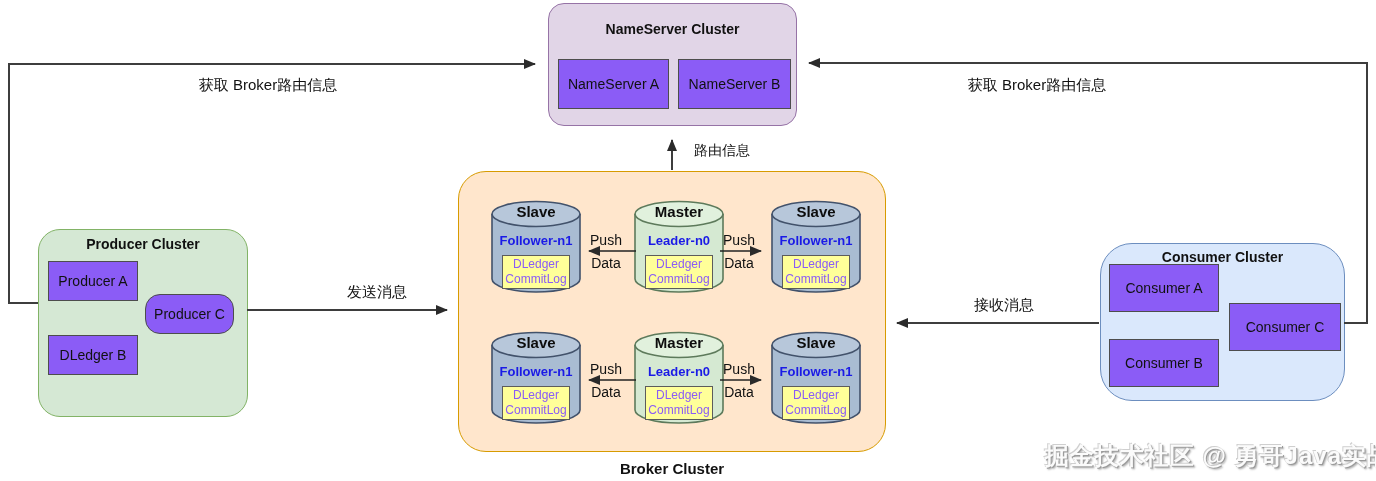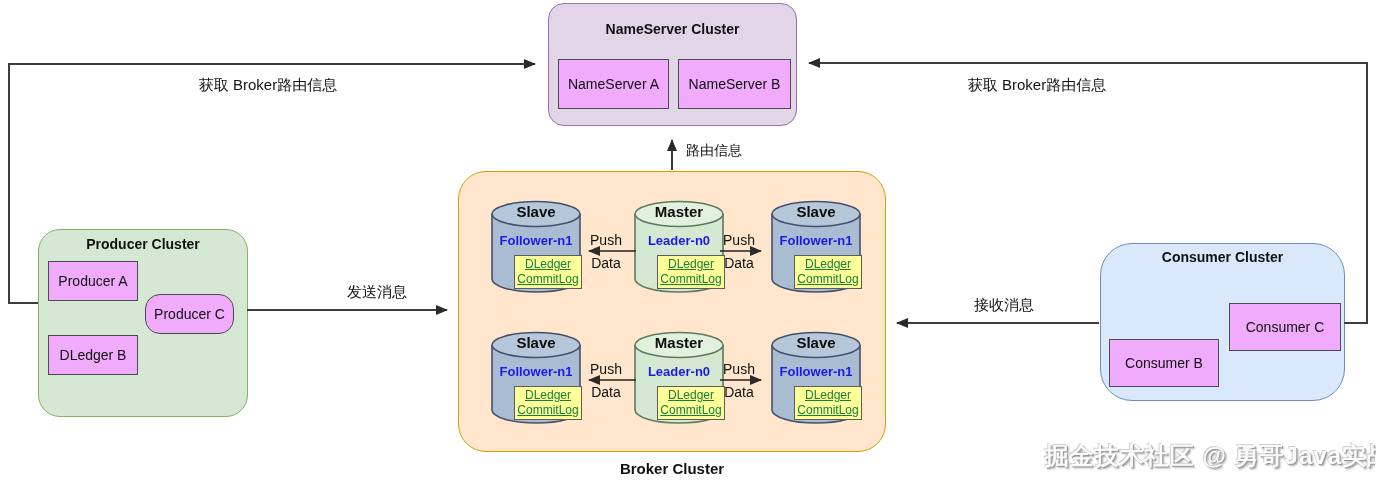--- a/index.html
+++ b/index.html
@@ -1,44 +1,44 @@
 <!DOCTYPE html>
 <html><head>
 <meta charset="utf-8">
 <style>
   html,body{margin:0;padding:0;background:#fff;}
   #stage{position:relative;width:1376px;height:481px;background:#ffffff;overflow:hidden;
          font-family:"Liberation Sans","DejaVu Sans",sans-serif;color:#111;padding-left:20px;}
   
   .cluster{position:absolute;box-sizing:border-box;}
   .cluster-title{position:absolute;left:0;right:0;text-align:center;font-weight:bold;font-size:14px;color:#111;}
-  .node-box{position:absolute;box-sizing:border-box;background:#f0abfc;border:1.5px solid #4d4d4d;
+  .node-box{position:absolute;box-sizing:border-box;background:#8b5cf6;border:1.5px solid #4d4d4d;
             display:flex;align-items:center;justify-content:center;font-size:14px;color:#111;}
   #nameserver-cluster{left:548px;top:3px;width:249px;height:123px;background:#e1d5e7;
                       border:1.6px solid #9673a6;border-radius:16px;}
   #producer-cluster{left:38px;top:229px;width:210px;height:188px;background:#d5e8d4;
                     border:1.6px solid #82b366;border-radius:22px;}
   #consumer-cluster{left:1100px;top:243px;width:245px;height:158px;background:#dae8fc;
                     border:1.6px solid #6c8ebf;border-radius:32px;}
   #broker-cluster{left:458px;top:171px;width:428px;height:281px;background:#ffe6cc;
                   border:1.8px solid #d79b00;border-radius:28px;}
   #broker-label{position:absolute;left:458px;top:460px;width:428px;text-align:center;
                 font-weight:bold;font-size:15px;color:#111;}
   
   .cyl{position:absolute;width:92px;height:94px;}
   .cyl svg{position:absolute;left:0;top:0;}
   .slave .cyl-body{fill:#a9bcd2;stroke:#42526b;stroke-width:1.6;}
   .slave .cyl-top{fill:#b7c7da;stroke:#42526b;stroke-width:1.6;}
   .master .cyl-body{fill:#d5e9d2;stroke:#5d7a5b;stroke-width:1.6;}
   .master .cyl-top{fill:#e1f1dd;stroke:#5d7a5b;stroke-width:1.6;}
   .cyl-role{position:absolute;left:0;top:3px;width:100%;text-align:center;font-weight:bold;font-size:15px;color:#0d0d0d;}
   .cyl-node{position:absolute;left:0;top:33px;width:100%;text-align:center;font-weight:bold;font-size:13px;color:#1a1ae6;}
-  .cyl-log{position:absolute;left:24px;top:55px;width:68px;height:34px;box-sizing:border-box;
+  .cyl-log{position:absolute;left:12px;top:55px;width:68px;height:34px;box-sizing:border-box;
            background:#ffff99;border:1.3px solid #5c5c5c;font-size:12px;line-height:15px;
-           text-align:center;padding-top:1px;color:#15803d;text-decoration:underline;}
+           text-align:center;padding-top:1px;color:#8b5cf6;}
   
   .lbl{position:absolute;font-size:15px;color:#111;text-align:center;}
   .lbl-small{position:absolute;font-size:14px;color:#111;text-align:center;width:50px;}
   
   #edges-svg{position:absolute;left:0;top:0;z-index:5;pointer-events:none;}
   .edge{stroke:#3d3d3d;stroke-width:2;fill:none;}
   .edge-thin{stroke:#222;stroke-width:1.6;fill:none;}
   
   #watermark{position:absolute;right:4px;top:440px;font-size:24px;font-weight:bold;
              color:#fbfbfb;letter-spacing:1px;
@@ -57,20 +57,21 @@
 
   <div id="producer-cluster" class="cluster">
     <div class="cluster-title" style="top:6px;">Producer Cluster</div>
     <div class="node-box" style="left:9px;top:31px;width:90px;height:40px;">Producer A</div>
     <div class="node-box" style="left:106px;top:64px;width:89px;height:40px;border-radius:15px;">Producer C</div>
     <div class="node-box" style="left:9px;top:105px;width:90px;height:40px;">DLedger B</div>
   </div>
 
   <div id="consumer-cluster" class="cluster">
     <div class="cluster-title" style="top:5px;">Consumer Cluster</div>
+    <div class="node-box" style="left:8px;top:20px;width:110px;height:48px;">Consumer A</div>
     <div class="node-box" style="left:128px;top:59px;width:112px;height:48px;">Consumer C</div>
     <div class="node-box" style="left:8px;top:95px;width:110px;height:48px;">Consumer B</div>
   </div>
 
   <div id="broker-cluster" class="cluster"></div>
   <div id="broker-label">Broker Cluster</div>
 
   <div class="cyl slave" style="left:490px;top:200px;">
     <svg width="92" height="94" viewBox="0 0 92 94">
       <path class="cyl-body" d="M2,14 v65 a44,13 0 0 0 88,0 v-65"></path>
@@ -139,21 +140,21 @@
     <line class="edge" x1="247" y1="310" x2="447" y2="310" marker-end="url(#arr)"></line>
     <line class="edge" x1="1099" y1="323" x2="897" y2="323" marker-end="url(#arr)"></line>
     <line class="edge-thin" x1="636" y1="251" x2="589" y2="251" marker-end="url(#arr)"></line>
     <line class="edge-thin" x1="720" y1="251" x2="761" y2="251" marker-end="url(#arr)"></line>
     <line class="edge-thin" x1="636" y1="380" x2="589" y2="380" marker-end="url(#arr)"></line>
     <line class="edge-thin" x1="720" y1="380" x2="761" y2="380" marker-end="url(#arr)"></line>
   </svg>
 
   <div class="lbl" style="left:168px;top:76px;width:200px;">获取 Broker路由信息</div>
   <div class="lbl" style="left:937px;top:76px;width:200px;">获取 Broker路由信息</div>
-  <div class="lbl" style="left:674px;top:142px;width:80px;font-size:14px;text-align:center;">路由信息</div>
+  <div class="lbl" style="left:694px;top:142px;width:80px;font-size:14px;text-align:left;">路由信息</div>
   <div class="lbl" style="left:287px;top:283px;width:120px;text-align:right;">发送消息</div>
   <div class="lbl" style="left:944px;top:296px;width:120px;">接收消息</div>
 
   <div class="lbl-small" style="left:581px;top:232px;">Push</div>
   <div class="lbl-small" style="left:581px;top:255px;">Data</div>
   <div class="lbl-small" style="left:714px;top:232px;">Push</div>
   <div class="lbl-small" style="left:714px;top:255px;">Data</div>
   <div class="lbl-small" style="left:581px;top:361px;">Push</div>
   <div class="lbl-small" style="left:581px;top:384px;">Data</div>
   <div class="lbl-small" style="left:714px;top:361px;">Push</div>

